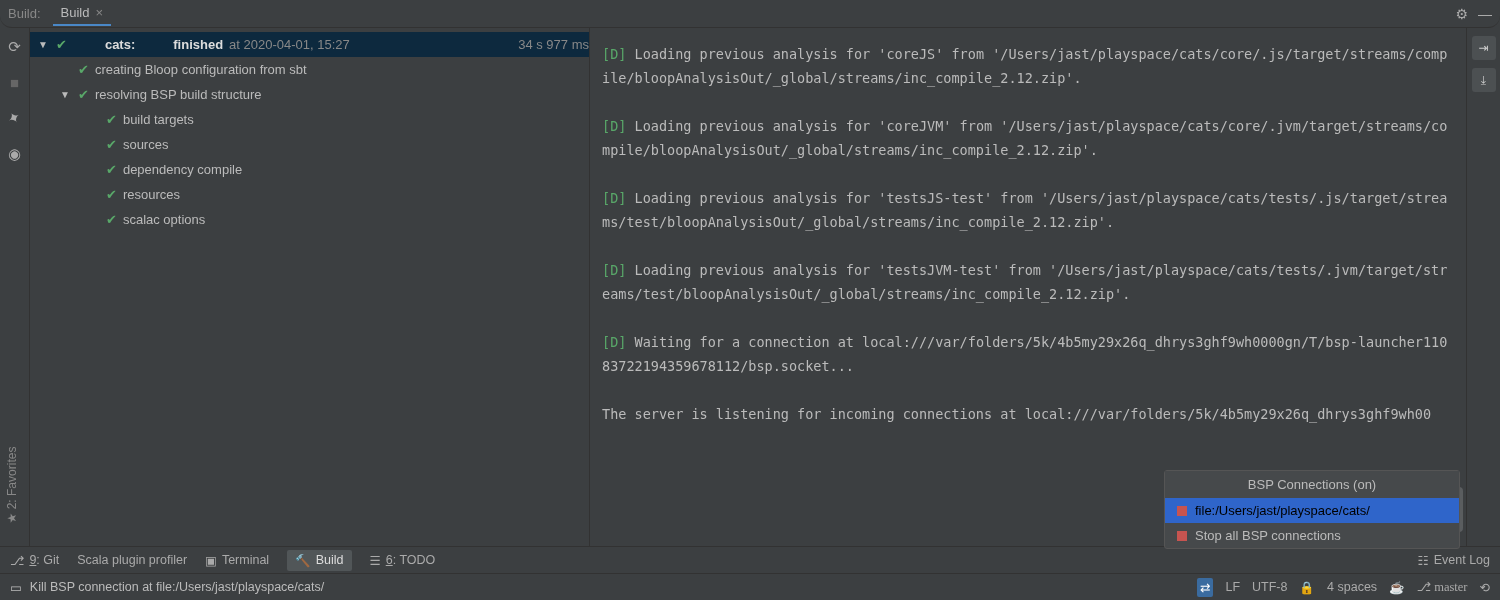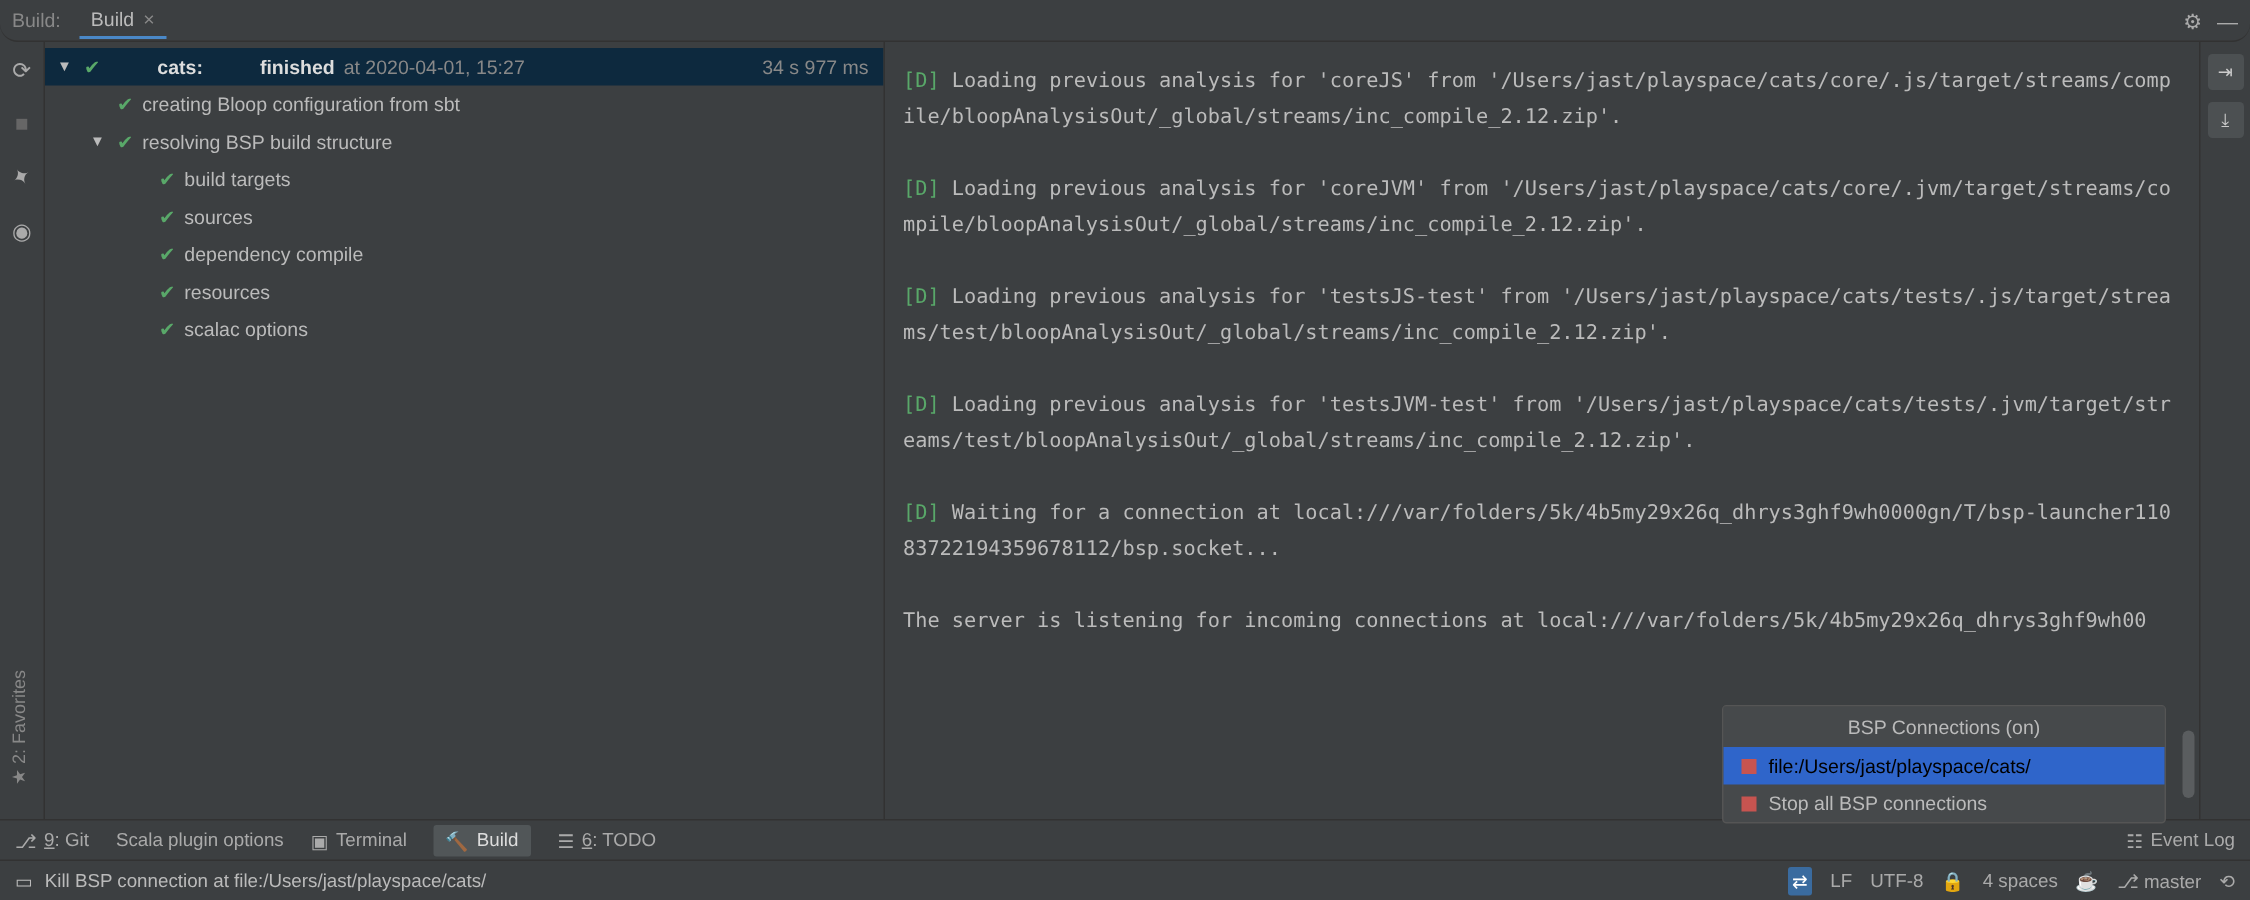--- a/index.html
+++ b/index.html
@@ -65,21 +65,21 @@
   align-items: center;
   height: 25px;
   padding-left: 8px;
   gap: 6px;
 }
 .tree-row.selected { background: #0d293e; }
 .chev { color: #bbb; font-size: 10px; display: inline-block; width: 12px; }
 .check { color: #59a869; font-size: 13px; }
 .b { font-weight: bold; color: #ddd; margin-left: 32px; }
 .muted { color: #888; }
-.timing { margin-left: auto; margin-right: 10px; color: #888; }
+.timing { margin-left: auto; color: #888; }
 
 .console-panel {
   flex: 1;
   padding: 14px 12px;
   font-family: Menlo, Consolas, monospace;
   font-size: 13.5px;
   line-height: 24px;
   color: #bbbbbb;
   overflow: hidden;
   white-space: pre-wrap;
@@ -102,21 +102,21 @@
   background: #4c5052;
   border-radius: 3px;
   display: flex; align-items: center; justify-content: center;
   color: #ccc;
   font-size: 12px;
 }
 
 
 .popup {
   position: absolute;
-  right: 56px;
+  right: 40px;
   bottom: 51px;
   width: 296px;
   background: #46494b;
   border: 1px solid #555;
   border-radius: 3px;
   font-size: 13px;
   z-index: 10;
 }
 .popup-title {
   padding: 6px 12px;
@@ -168,21 +168,21 @@
   border-top: 1px solid #323232;
   display: flex;
   align-items: center;
   padding: 0 10px;
   font-size: 12.5px;
   gap: 14px;
 }
 .status-left { display: flex; align-items: center; gap: 8px; }
 .status-right { margin-left: auto; display: flex; align-items: center; gap: 12px; }
 .status-right span { color: #aaa; }
-.git-ico { color: #aaa; }
+.git-ico { color: #aaa; font-family: Liberation Serif, serif; }
 
 .scrollbar-track {
   position: absolute;
   right: 35px;
   top: 32px;
   width: 10px;
   height: 510px;
 }
 .scrollbar-thumb {
   position: absolute;
@@ -285,21 +285,21 @@
 <div class="favorites-tab">
   <span>★ 2: Favorites</span>
 </div>
 
 <div class="bottom-bar">
   <div class="bb-item">
     <span>⎇</span>
     <span><span class="underlined">9</span>: Git</span>
   </div>
   <div class="bb-item">
-    <span>Scala plugin options</span>
+    <span>Scala plugin profiler</span>
   </div>
   <div class="bb-item">
     <span>▣</span>
     <span>Terminal</span>
   </div>
   <div class="bb-item active">
     <span>🔨</span>
     <span>Build</span>
   </div>
   <div class="bb-item">

